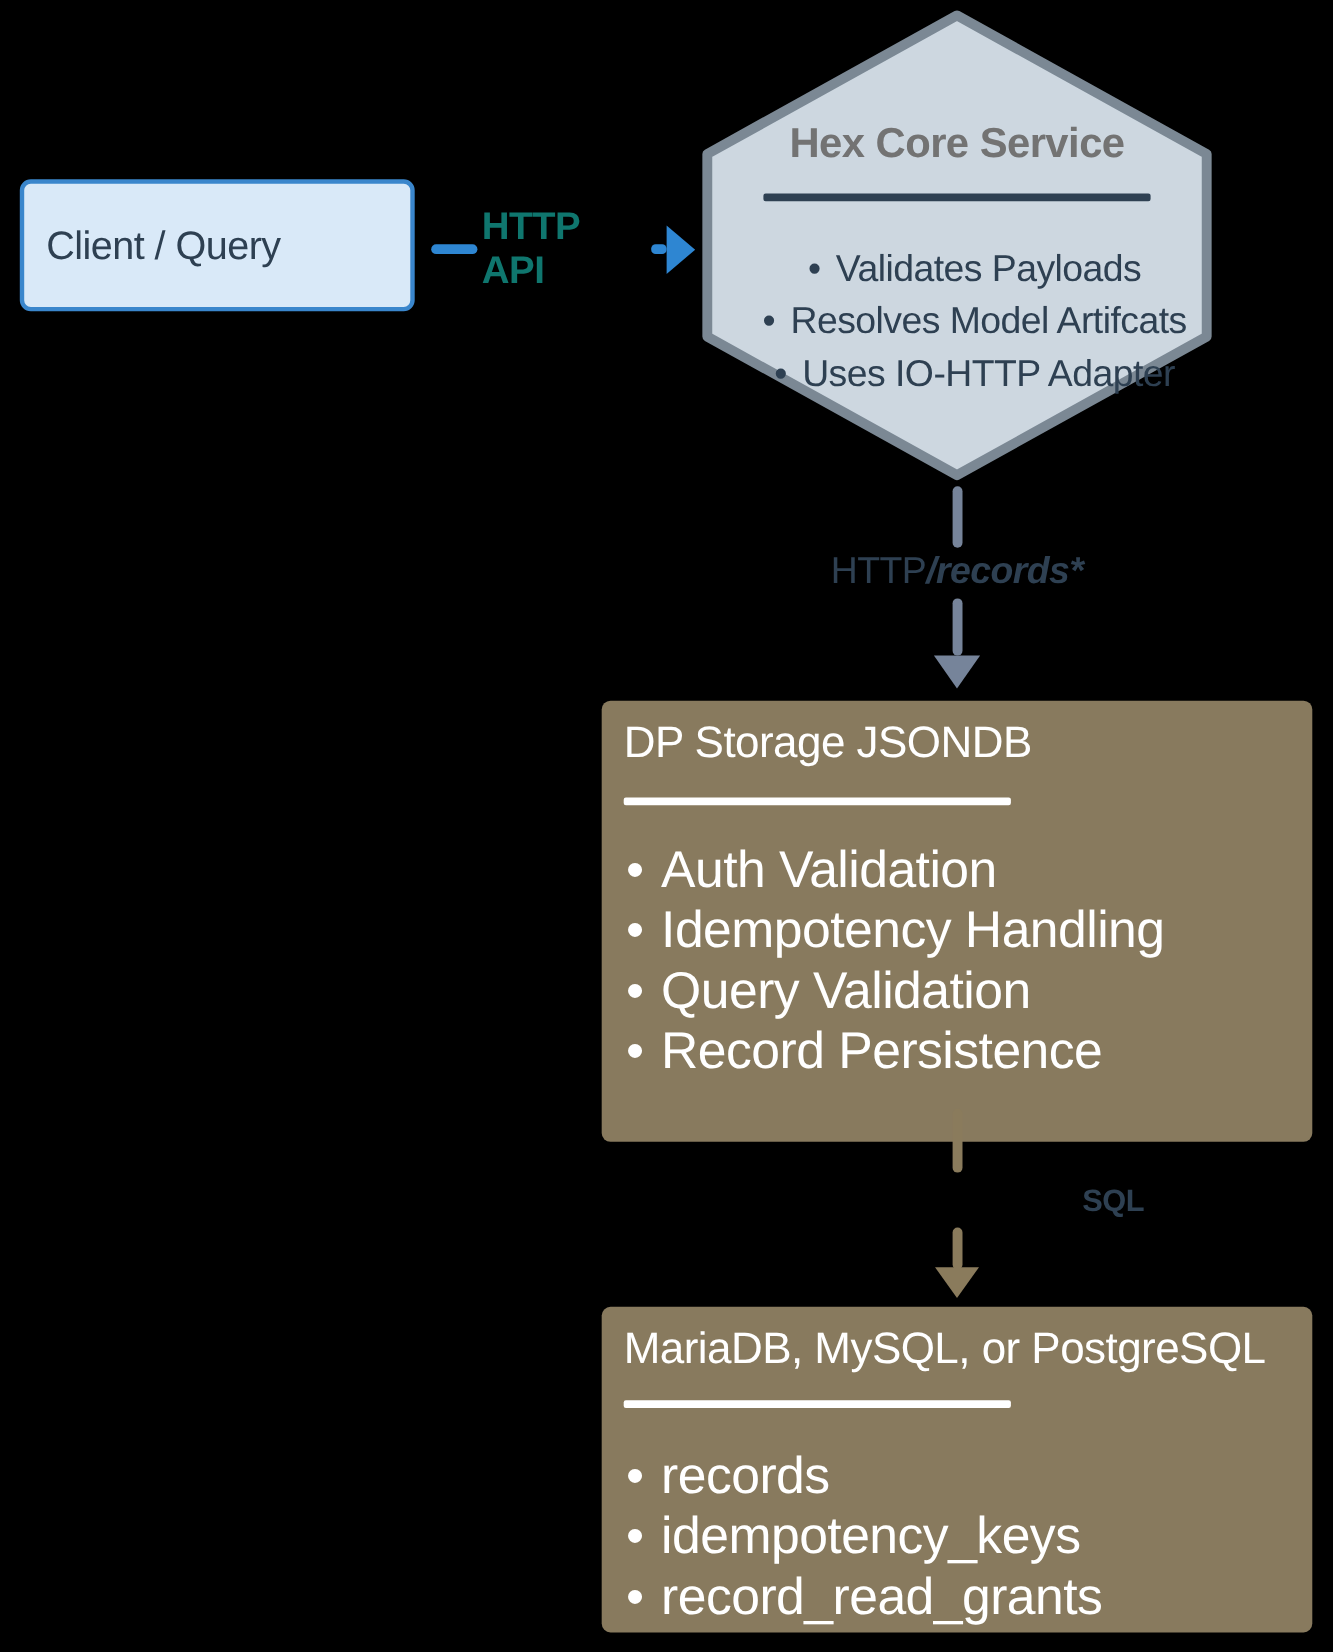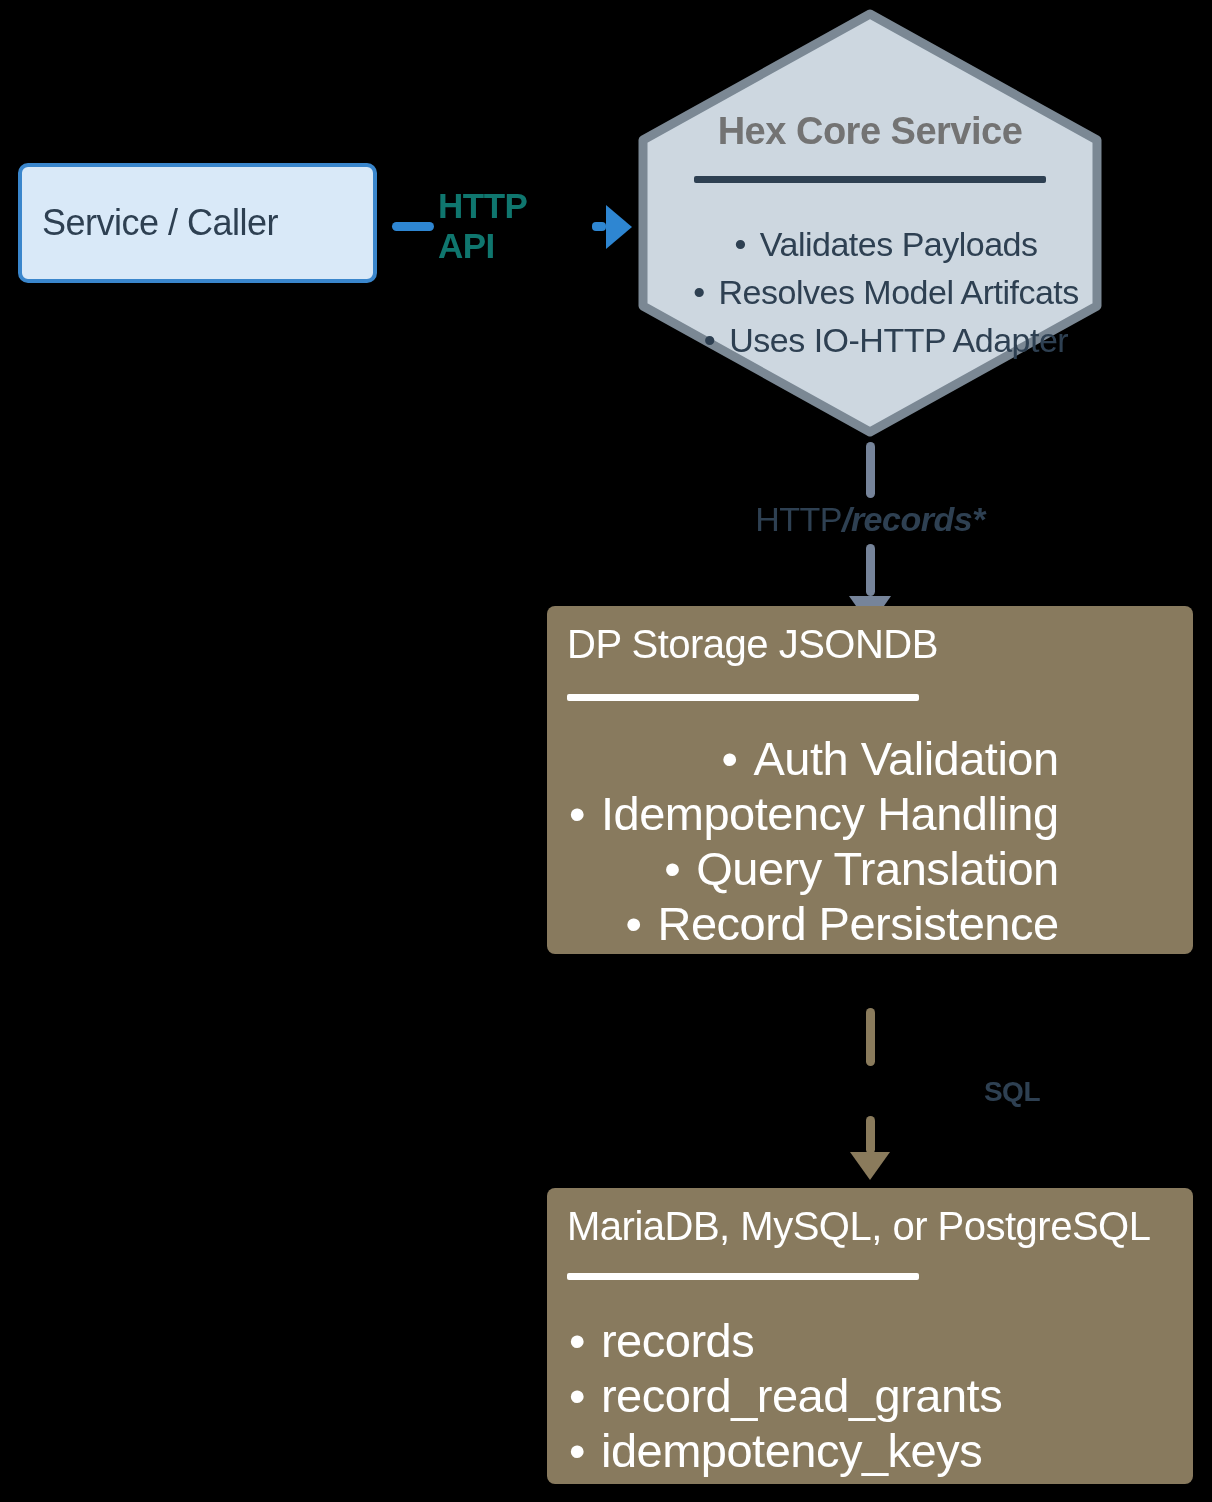--- a/index.html
+++ b/index.html
@@ -75,34 +75,34 @@
     position:absolute;left:20px;top:16px;
     font-size:40px;font-weight:500;letter-spacing:-0.5px;white-space:nowrap;
   }
   .box-divider{position:absolute;left:20px;width:352px;height:7px;background:#ffffff;border-radius:2px;}
   .box-list{
     position:absolute;left:22px;margin:0;padding:0;list-style:none;
     font-size:47px;font-weight:500;letter-spacing:-0.5px;
   }
   .box-list li{line-height:55px;}
   .box-list li::before{content:"•";margin-right:16px;}
-  #dp-box{top:606px;height:348px;text-align:right;}
+  #dp-box{top:637px;height:401px;}
   #dp-box .box-divider{top:88px;}
   #dp-box .box-list{top:125px;}
   #db-box{top:1188px;height:296px;}
   #db-box .box-divider{top:85px;}
   #db-box .box-list{top:125px;}
 </style>
 </head>
 <body>
 
 <div class="canvas">
 
   <div class="client-box">
-    <span>Service / Caller</span>
+    <span>Client / Query</span>
   </div>
 
   <div class="h-dash"></div>
   <div class="h-label">HTTP API</div>
   <div class="h-stub"></div>
   <div class="h-head"></div>
 
   <div class="hex-wrap">
     <svg width="470" height="434" viewBox="0 0 470 434">
       <polygon points="235,8 462,134 462,300 235,426 8,300 8,134" fill="#cdd7e0" stroke="#7b8894" stroke-width="9" stroke-linejoin="round"></polygon>
@@ -122,33 +122,33 @@
   </div>
   <div class="v-seg gray" style="left:866px;top:544px;height:52px;"></div>
   <div class="v-head gray-h" style="left:849px;top:596px;"></div>
 
   <div class="brown-box" id="dp-box">
     <div class="box-title">DP Storage JSONDB</div>
     <div class="box-divider"></div>
     <ul class="box-list">
       <li>Auth Validation</li>
       <li>Idempotency Handling</li>
-      <li>Query Translation</li>
+      <li>Query Validation</li>
       <li>Record Persistence</li>
     </ul>
   </div>
 
   <div class="v-seg brown" style="left:866px;top:1008px;height:58px;"></div>
   <div class="arrow-label sql-label" style="top:1076px;">SQL</div>
   <div class="v-seg brown" style="left:866px;top:1116px;height:38px;"></div>
   <div class="v-head brown-h" style="left:850px;top:1152px;"></div>
 
   <div class="brown-box" id="db-box">
     <div class="box-title">MariaDB, MySQL, or PostgreSQL</div>
     <div class="box-divider"></div>
     <ul class="box-list">
       <li>records</li>
+      <li>idempotency_keys</li>
       <li>record_read_grants</li>
-      <li>idempotency_keys</li>
     </ul>
   </div>
 
 </div>
 
 </body></html>

